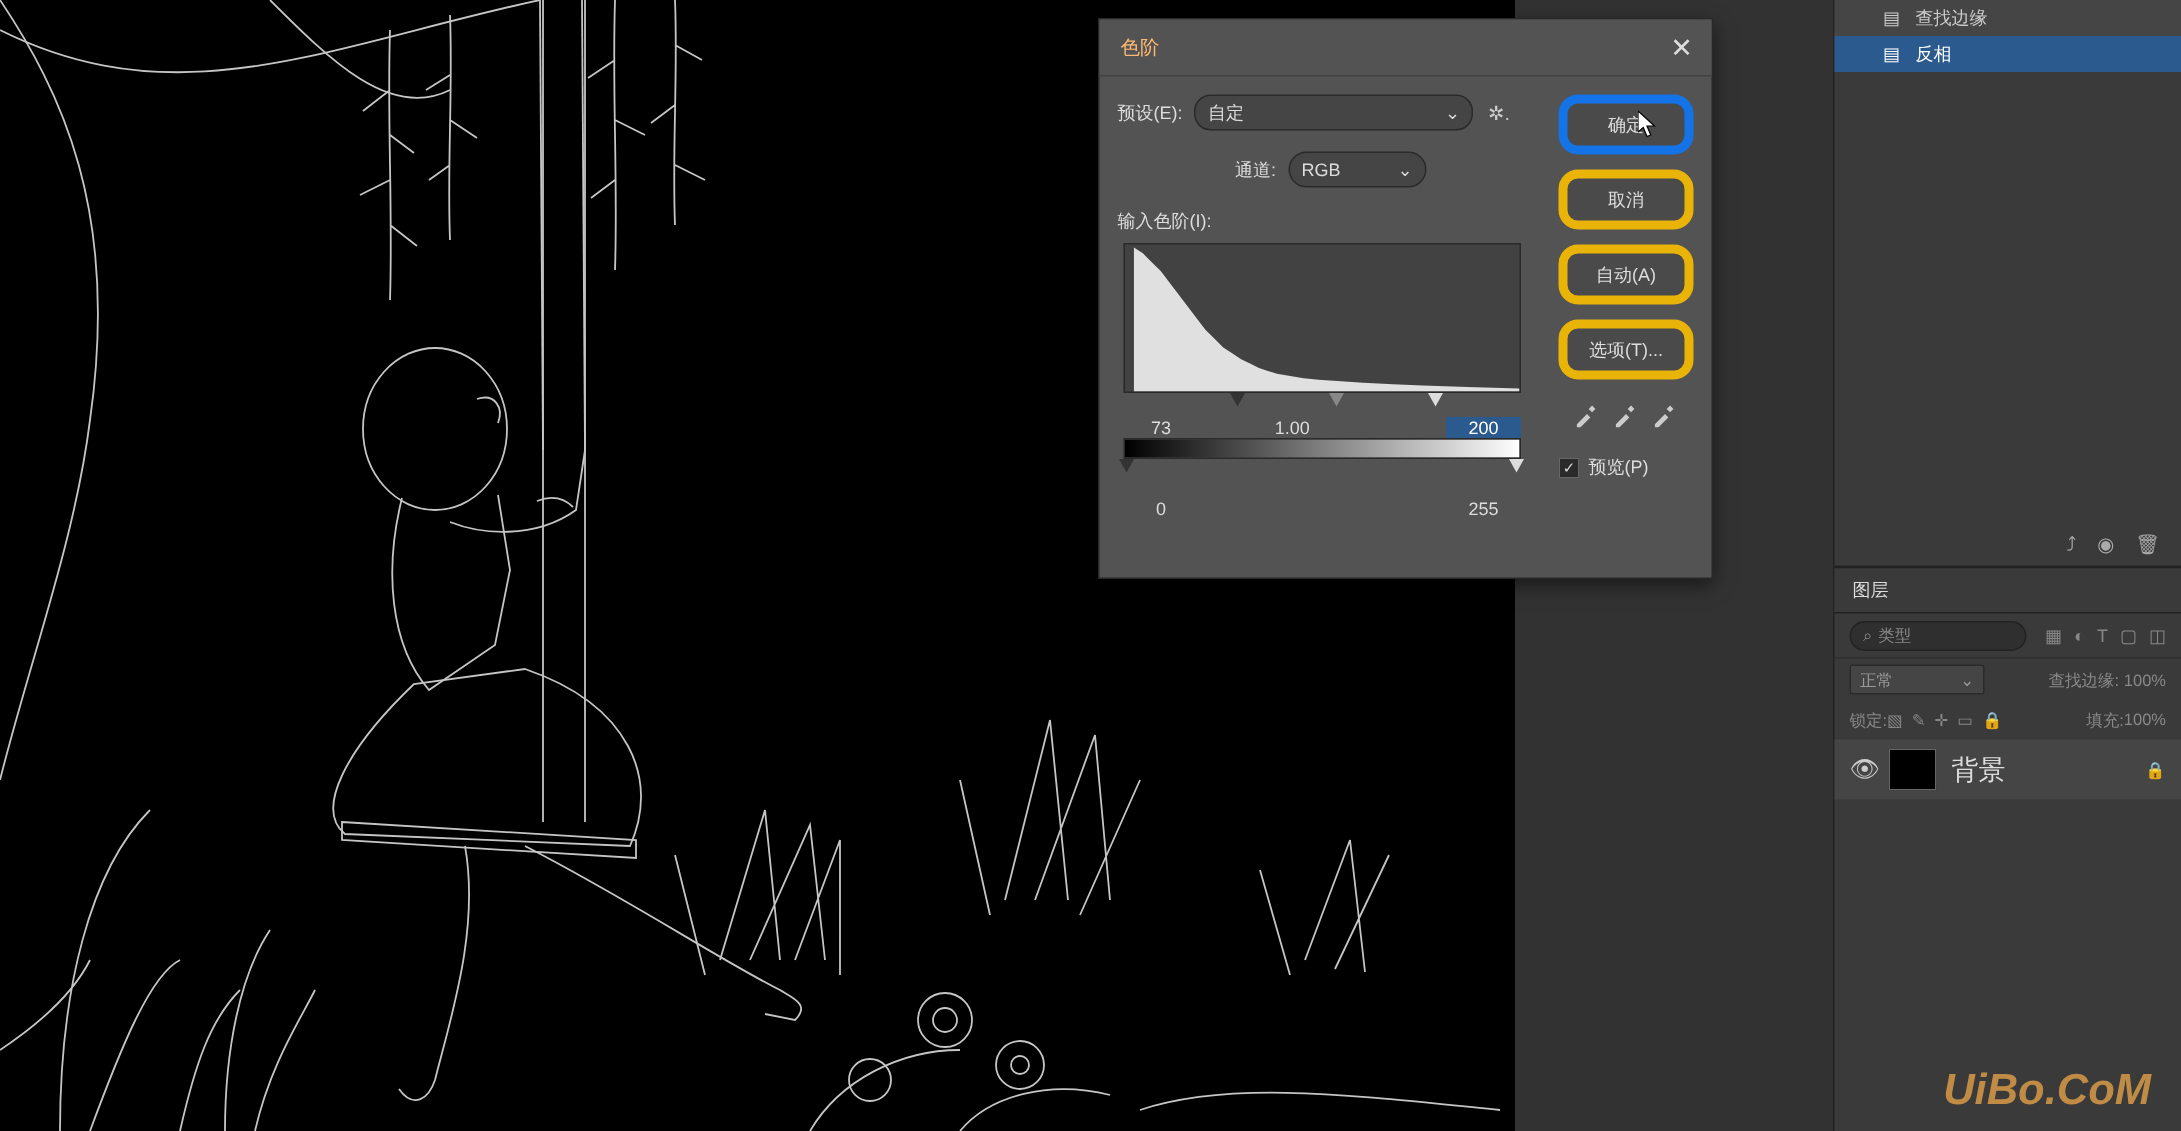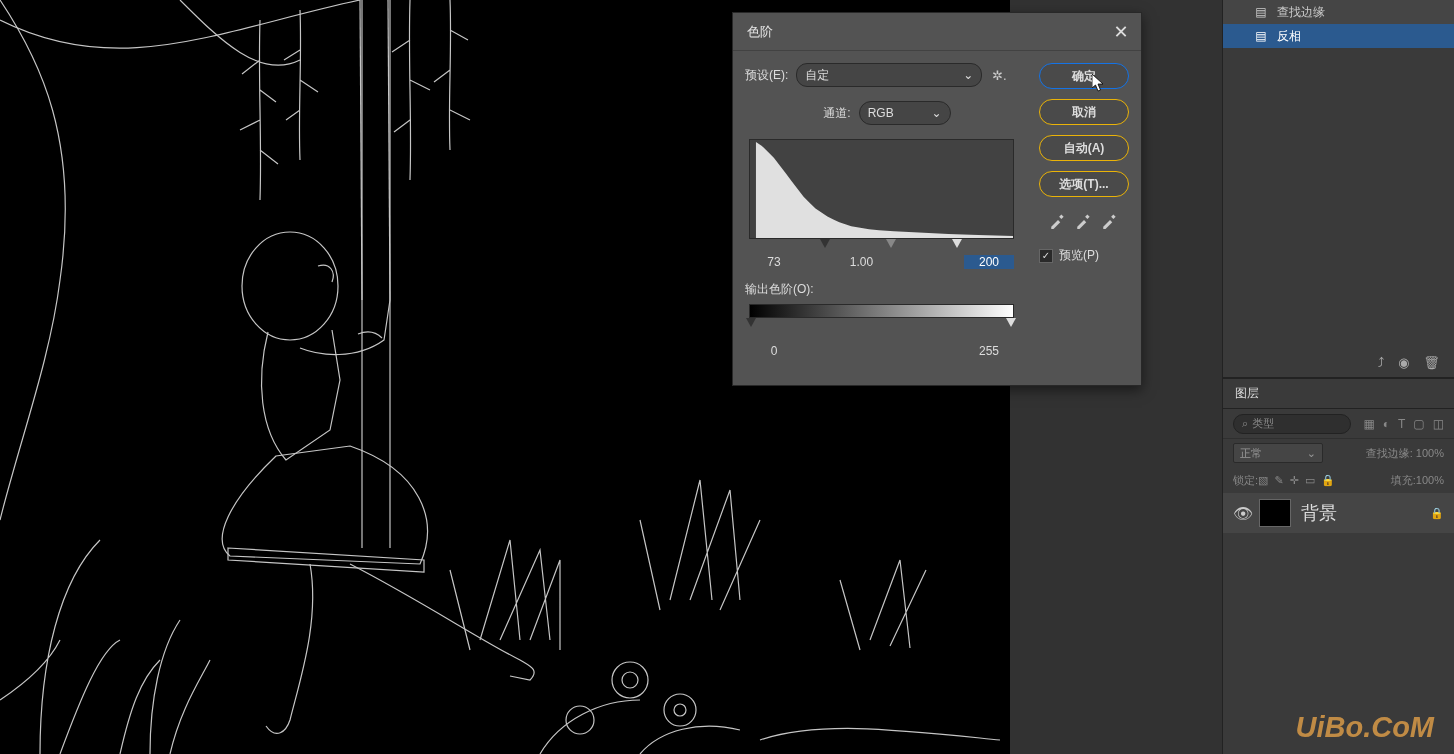--- a/index.html
+++ b/index.html
@@ -3,21 +3,21 @@
 <meta charset="utf-8">
 <style>
 * { margin: 0; padding: 0; box-sizing: border-box; font-family: "Microsoft YaHei", Arial, sans-serif; }
 body { background: #323232; width: 1454px; height: 754px; overflow: hidden; position: relative; }
 .canvas-area { position: absolute; left: 0; top: 0; width: 1010px; height: 754px; background: #000; }
 .canvas-image { width: 100%; height: 100%; background: #000; position: relative; overflow: hidden; }
 
 
 .dialog { position: absolute; left: 732px; top: 12px; width: 410px; height: 374px; background: #535353; border: 1px solid #282828; box-shadow: 0 4px 12px rgba(0,0,0,0.5); }
 .dialog-titlebar { height: 38px; background: #535353; border-bottom: 1px solid #424242; display: flex; align-items: center; justify-content: space-between; padding: 0 10px 0 14px; }
-.dialog-title { color: #e5e5e5; font-size: 13px; }
+.dialog-title { color: #fdba74; font-size: 13px; }
 .dialog-close { width: 20px; height: 20px; color: #ddd; font-size: 18px; cursor: pointer; display: flex; align-items: center; justify-content: center; }
 .dialog-body { display: flex; padding: 12px; gap: 10px; }
 .dialog-left { flex: 1; }
 .dialog-right { width: 90px; display: flex; flex-direction: column; gap: 10px; }
 
 .row { display: flex; align-items: center; margin-bottom: 14px; gap: 8px; }
 .row-label { color: #ddd; font-size: 12px; }
 .preset-row { margin-left: 0; }
 .select { background: #454545; border: 1px solid #2a2a2a; color: #ddd; font-size: 12px; height: 24px; padding: 0 8px; display: flex; align-items: center; justify-content: space-between; border-radius: 2px; }
 .preset-select { width: 186px; border-radius: 11px; }
@@ -35,21 +35,21 @@
 .slider-gray { border-top: 9px solid #888; }
 .slider-white { border-top: 9px solid #ddd; }
 
 .level-inputs { display: flex; justify-content: space-between; width: 265px; margin-left: 4px; margin-top: 4px; }
 .level-input { background: transparent; border: none; color: #ddd; font-size: 12px; width: 50px; text-align: center; }
 .level-input.active { color: #fff; background: #2b5a8f; margin-left: 40px; }
 
 .output-gradient { width: 265px; height: 14px; margin-left: 4px; background: linear-gradient(to right, #000, #fff); border: 1px solid #2a2a2a; }
 .output-inputs { display: flex; justify-content: space-between; width: 265px; margin-left: 4px; margin-top: 14px; }
 
-.btn { background: #4a4a4a; border: 1px solid #eab308; color: #ddd; font-size: 12px; height: 26px; border-radius: 13px; display: flex; align-items: center; justify-content: center; cursor: pointer; font-weight: bold; }
+.btn { background: #4a4a4a; border: 6px solid #eab308; color: #ddd; font-size: 12px; height: 40px; border-radius: 13px; display: flex; align-items: center; justify-content: center; cursor: pointer; }
 .btn-primary { border-color: #1473e6; }
 
 .eyedroppers { display: flex; gap: 8px; justify-content: center; margin-top: 4px; }
 .eyedropper { width: 18px; height: 18px; color: #ccc; }
 
 .preview-row { display: flex; align-items: center; gap: 6px; margin-top: 8px; }
 .checkbox { width: 14px; height: 14px; background: #2a2a2a; border: 1px solid #666; display: flex; align-items: center; justify-content: center; color: #ddd; font-size: 10px; }
 
 .cursor { position: absolute; left: 1092px; top: 74px; width: 14px; height: 20px; z-index: 100; }
 
@@ -152,36 +152,36 @@
         </div>
         <span class="gear-icon">✲.</span>
       </div>
       <div class="row" style="justify-content:center">
         <span class="row-label">通道:</span>
         <div class="select channel-select">
           <span>RGB</span>
           <span>⌄</span>
         </div>
       </div>
+      <div class="section-label">输入色阶(I):</div>
       <div class="histogram-box">
         <svg class="histogram-svg" viewBox="0 0 265 100" preserveAspectRatio="none">
           <path fill="#e0e0e0" d="M0,0 L0,100 L6,100 L6,2 L12,6 L18,12 L24,18 L30,26 L36,34 L42,42 L48,50 L54,58 L60,64 L66,70 L72,74 L78,78 L84,81 L90,84 L96,86 L102,88 L108,89 L114,90 L120,91 L130,92 L145,93 L160,94 L180,95 L200,96 L230,97 L265,98 L265,100 L0,100 Z"></path>
         </svg>
       </div>
       <div class="slider-track">
         <div class="slider-handle slider-black" style="left:71px"></div>
         <div class="slider-handle slider-gray" style="left:137px"></div>
         <div class="slider-handle slider-white" style="left:203px"></div>
       </div>
       <div class="level-inputs">
         <input class="level-input" value="73" style="">
         <input class="level-input" value="1.00" style="">
         <input class="level-input active" value="200" style="">
       </div>
-      <div class="section-label" style="margin-top:12px">输出色阶(O):</div>
       <div class="output-gradient"></div>
       <div class="slider-track">
         <div class="slider-handle slider-black" style="left:-3px"></div>
         <div class="slider-handle slider-white" style="left:257px"></div>
       </div>
       <div class="output-inputs">
         <input class="level-input" value="0" style="">
         <input class="level-input" value="255" style="">
       </div>
     </div>

